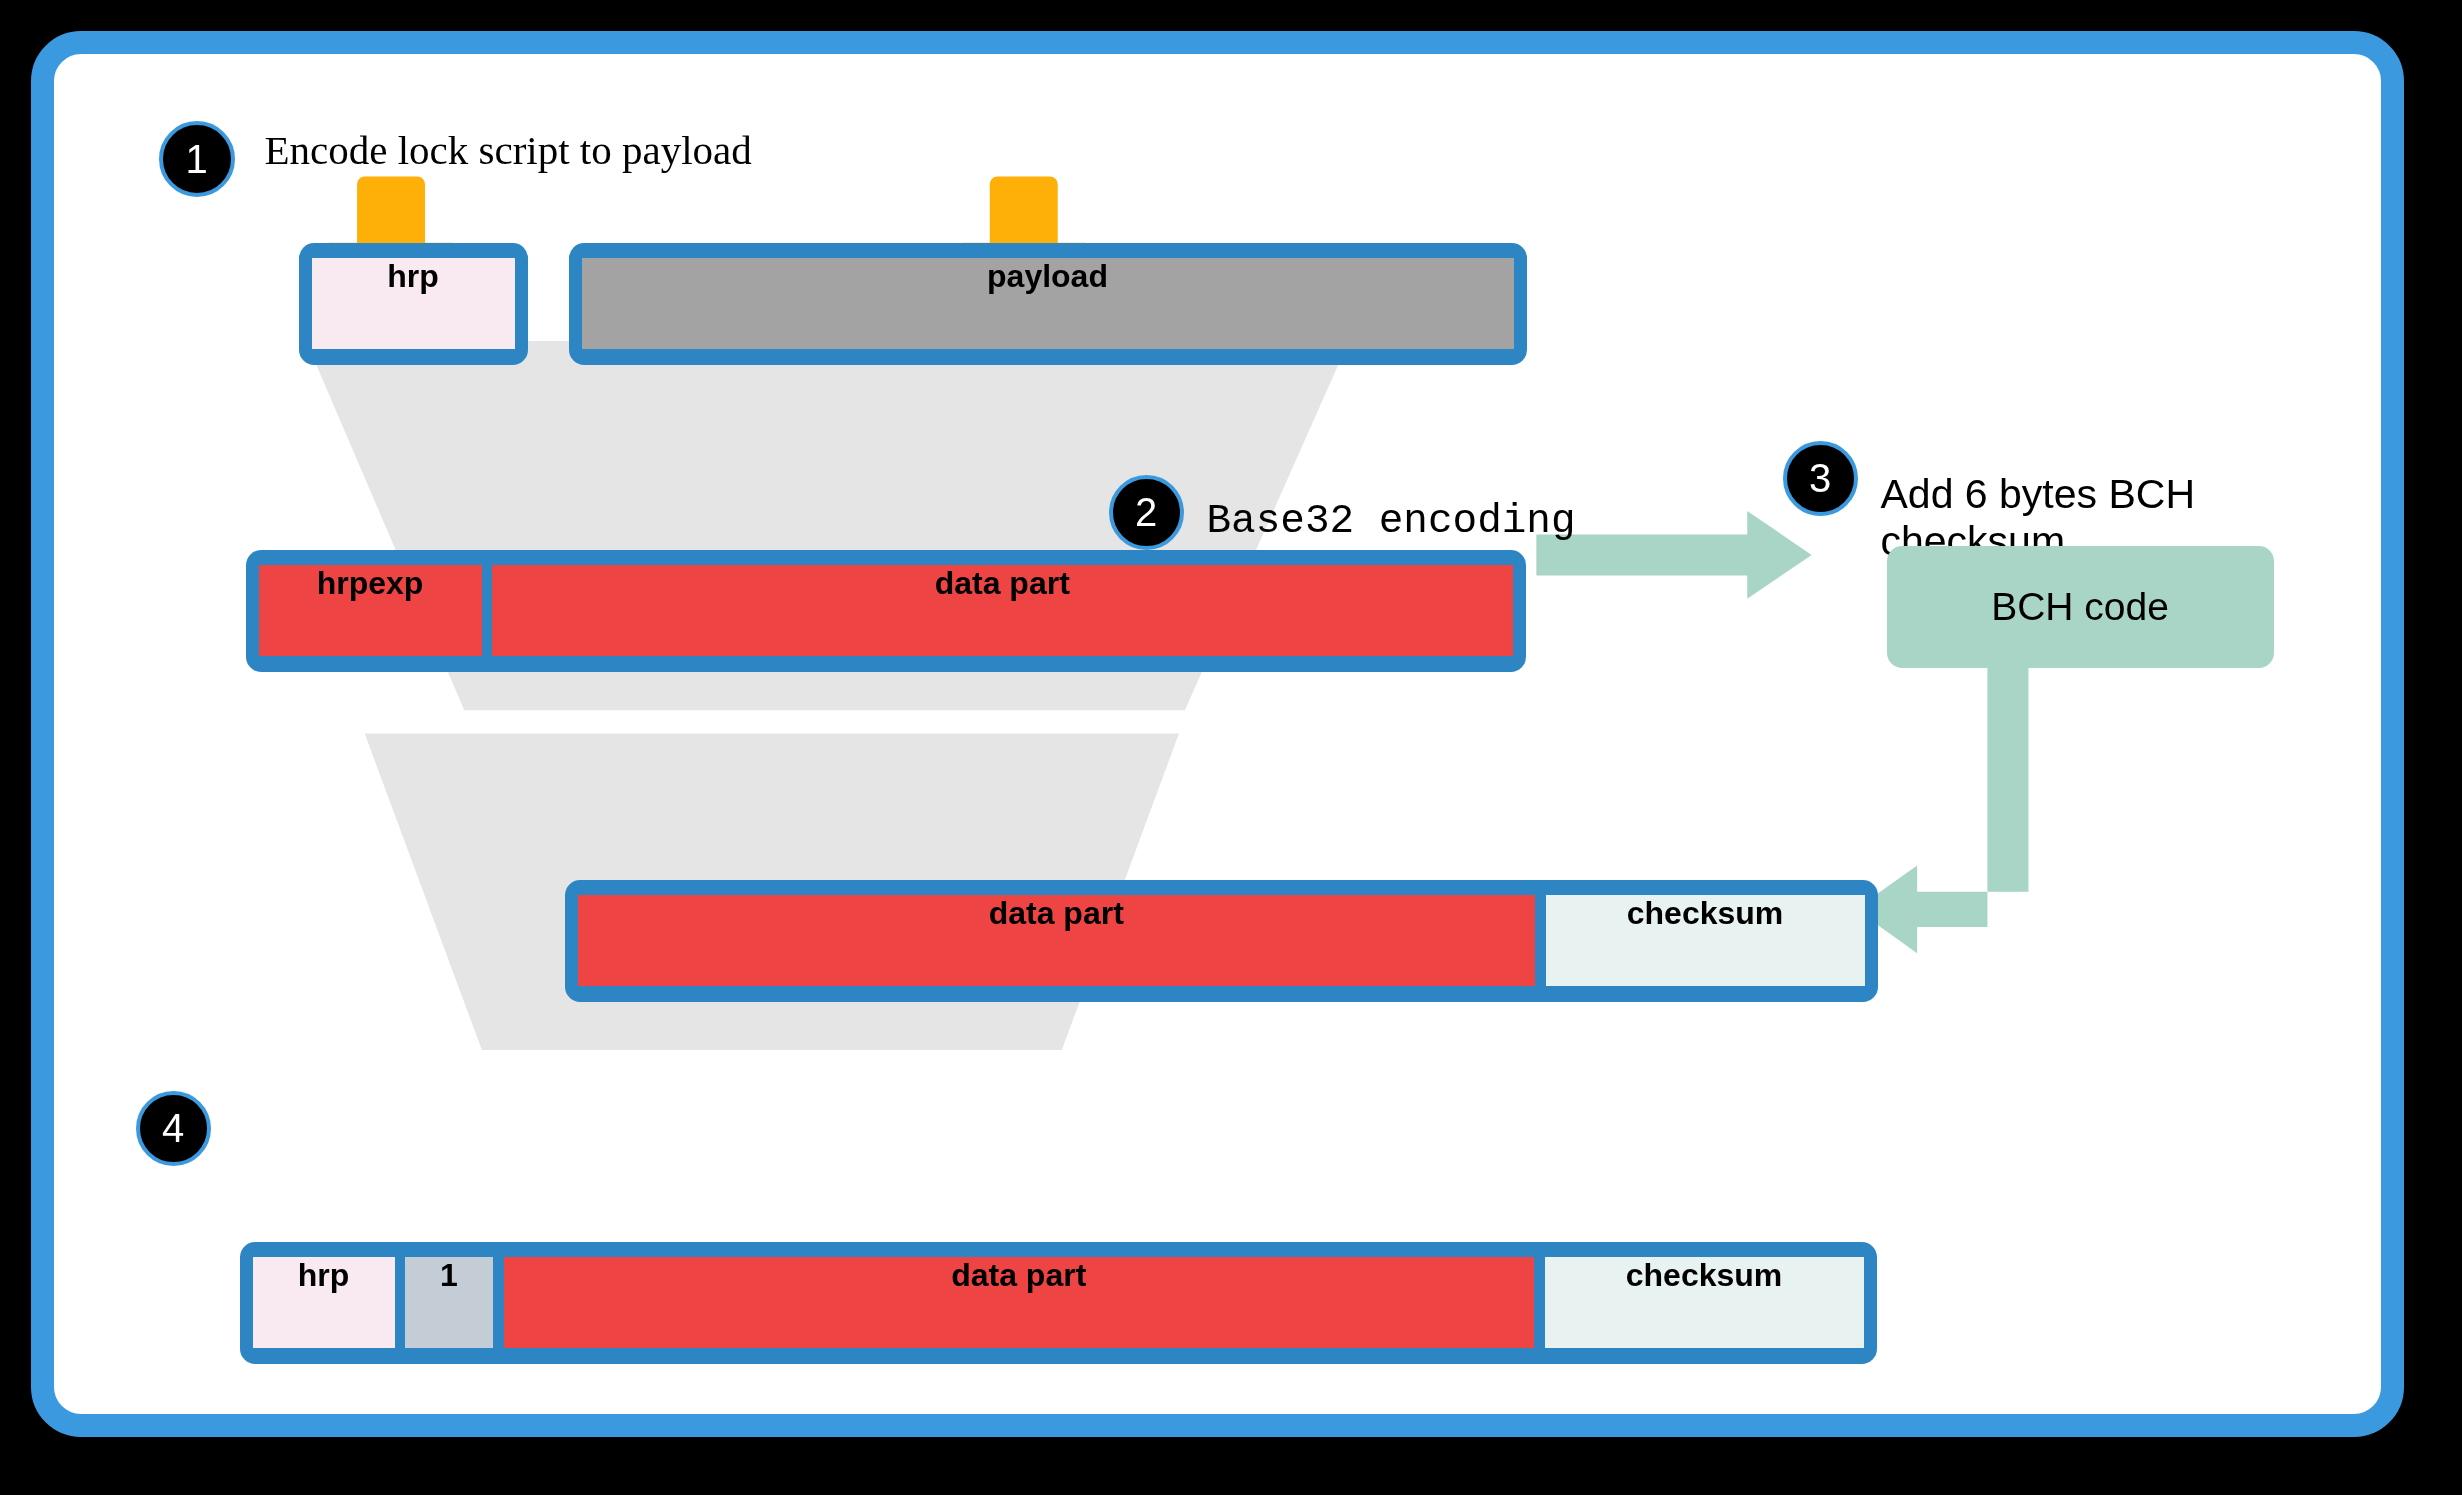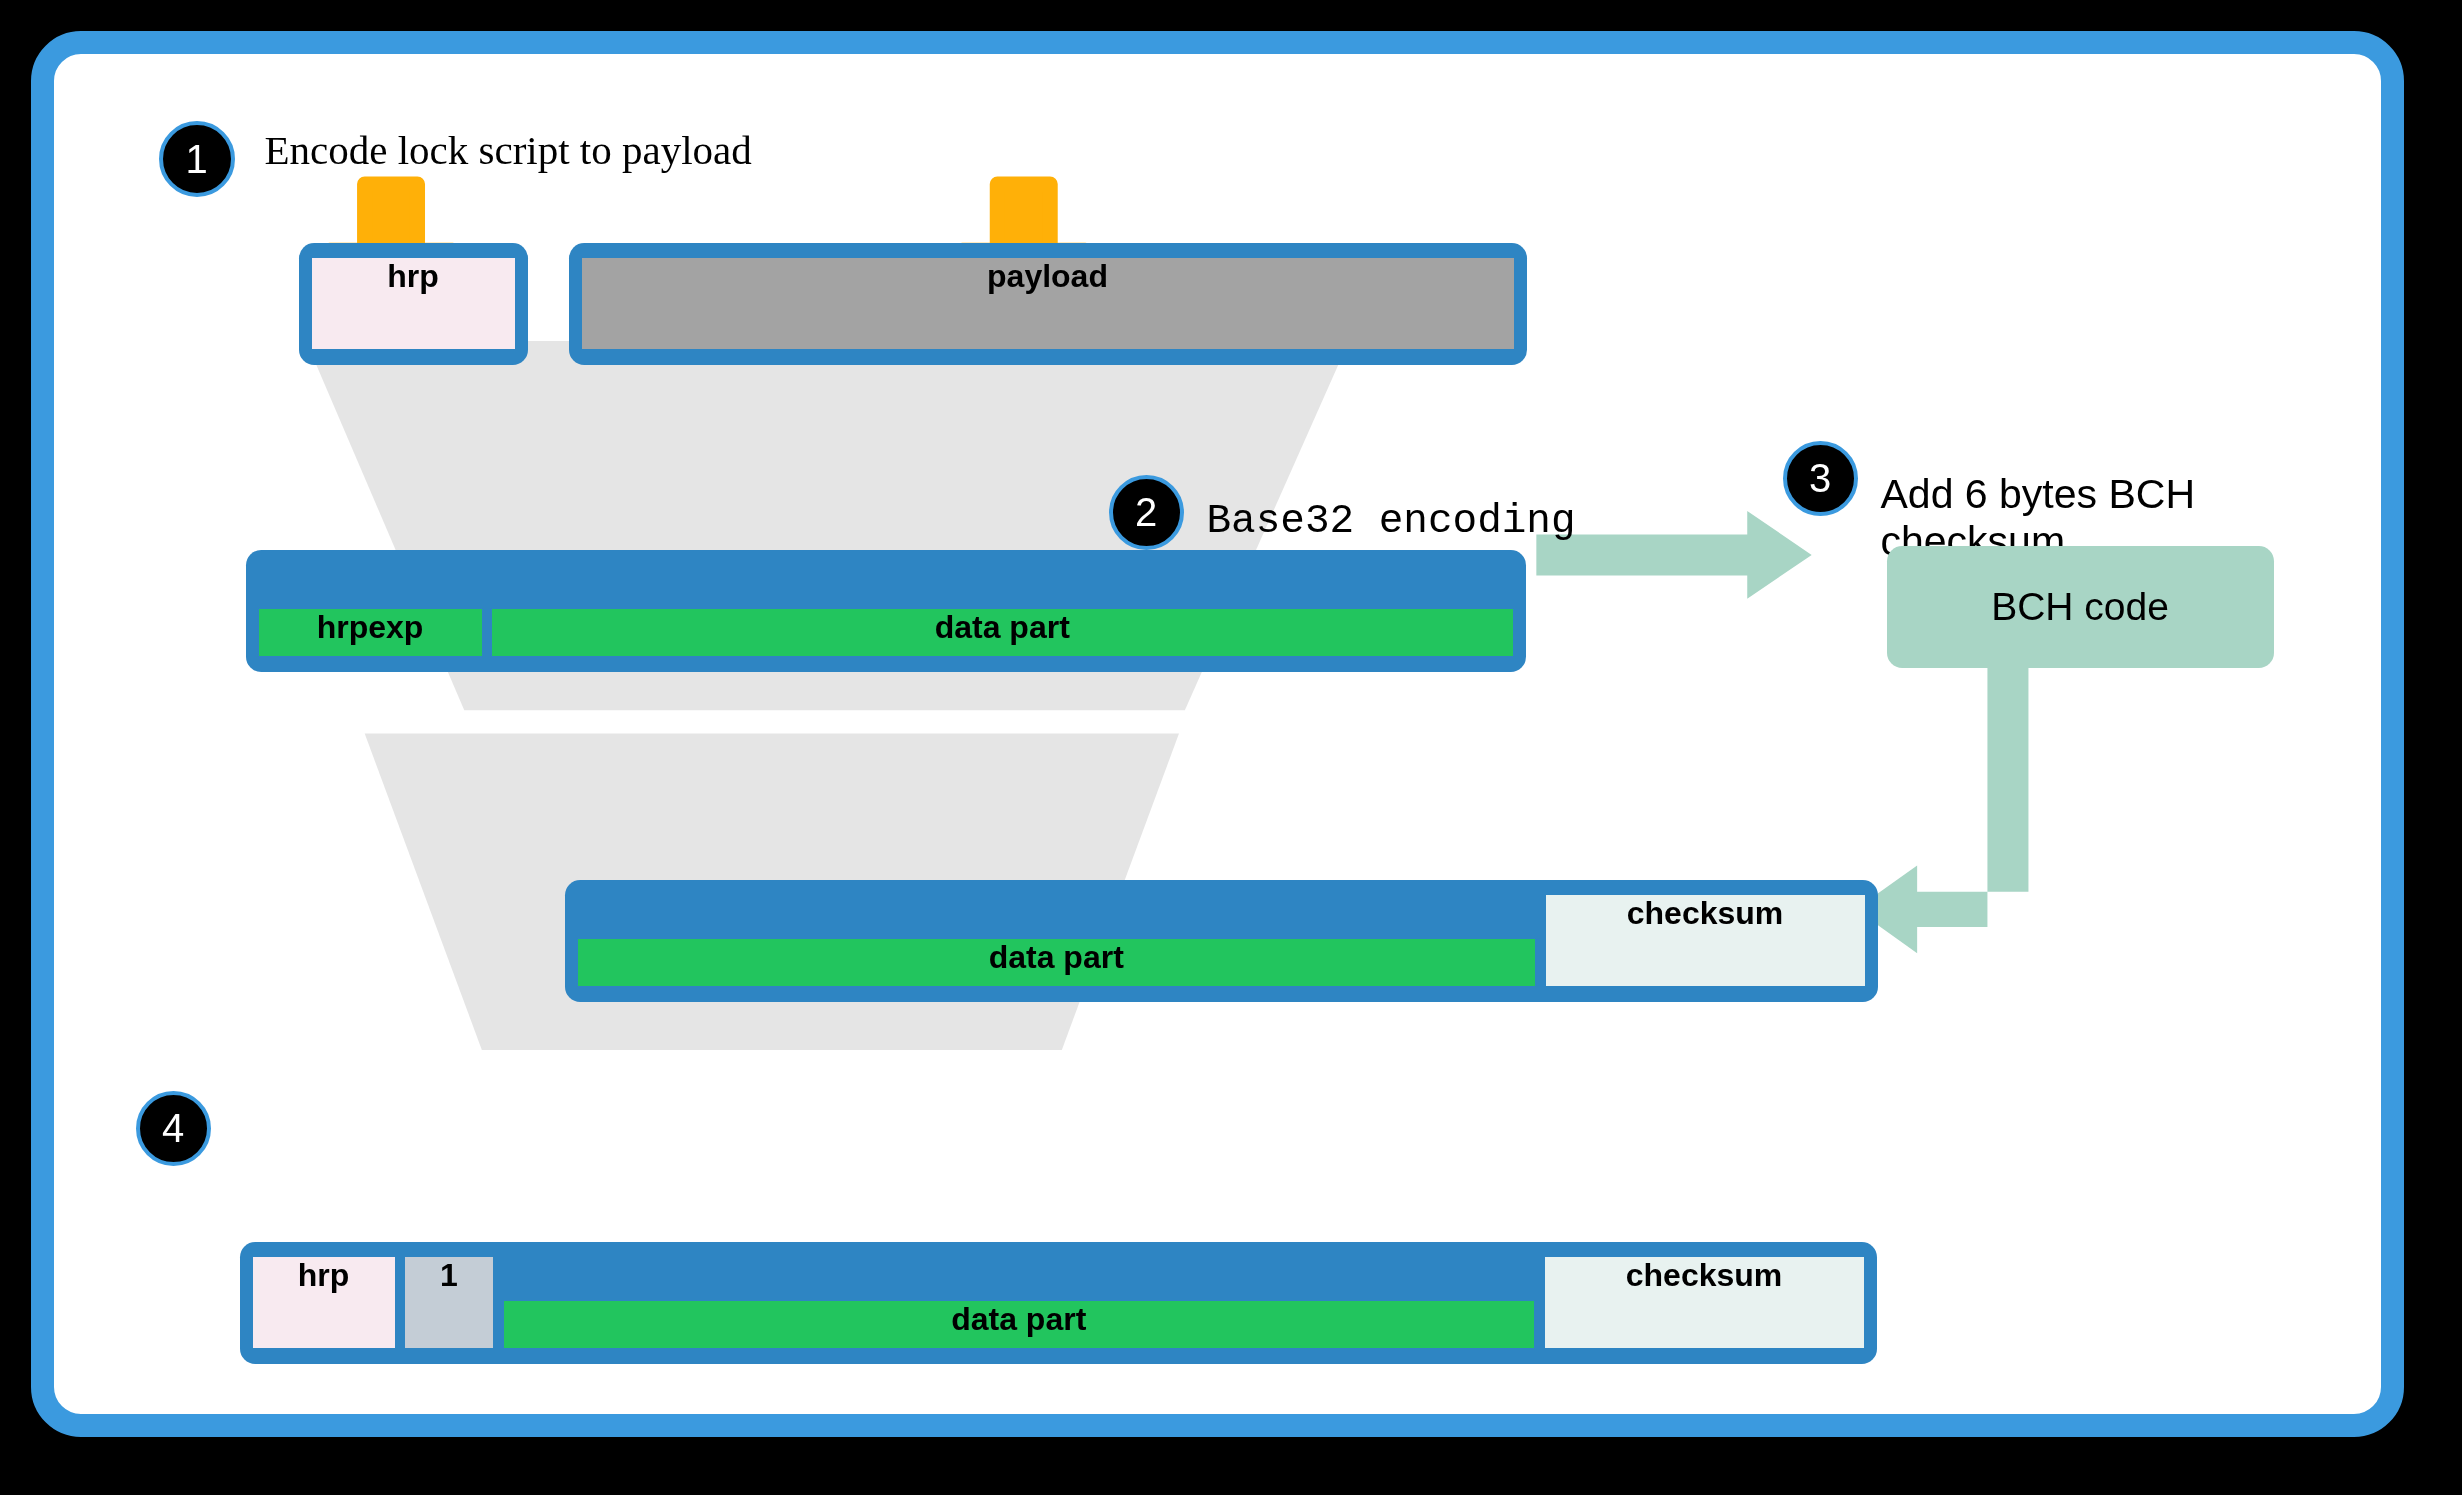--- a/index.html
+++ b/index.html
@@ -47,21 +47,21 @@
   }
   .cell{
     display:flex;align-items:flex-start;justify-content:center;
     color:#000000;
     font-size:32px;
     overflow:hidden;
     font-weight:bold;
   }
   .c-pink   {background:#f8eaf0;}
   .c-blue   {background:#a3a3a3;}
-  .c-cream  {background:#22c55e;margin-top:44px;}
+  .c-cream  {background:#ef4444;}
   .c-mint   {background:#e8f2f0;}
   .c-gray   {background:#c4cdd6;}
 
   
   .greenbox{
     background:#a8d5c5;
     border-radius:15.2px;
     display:flex;align-items:center;justify-content:center;
     color:#000000;font-size:39px;margin-left:27px;
   }

